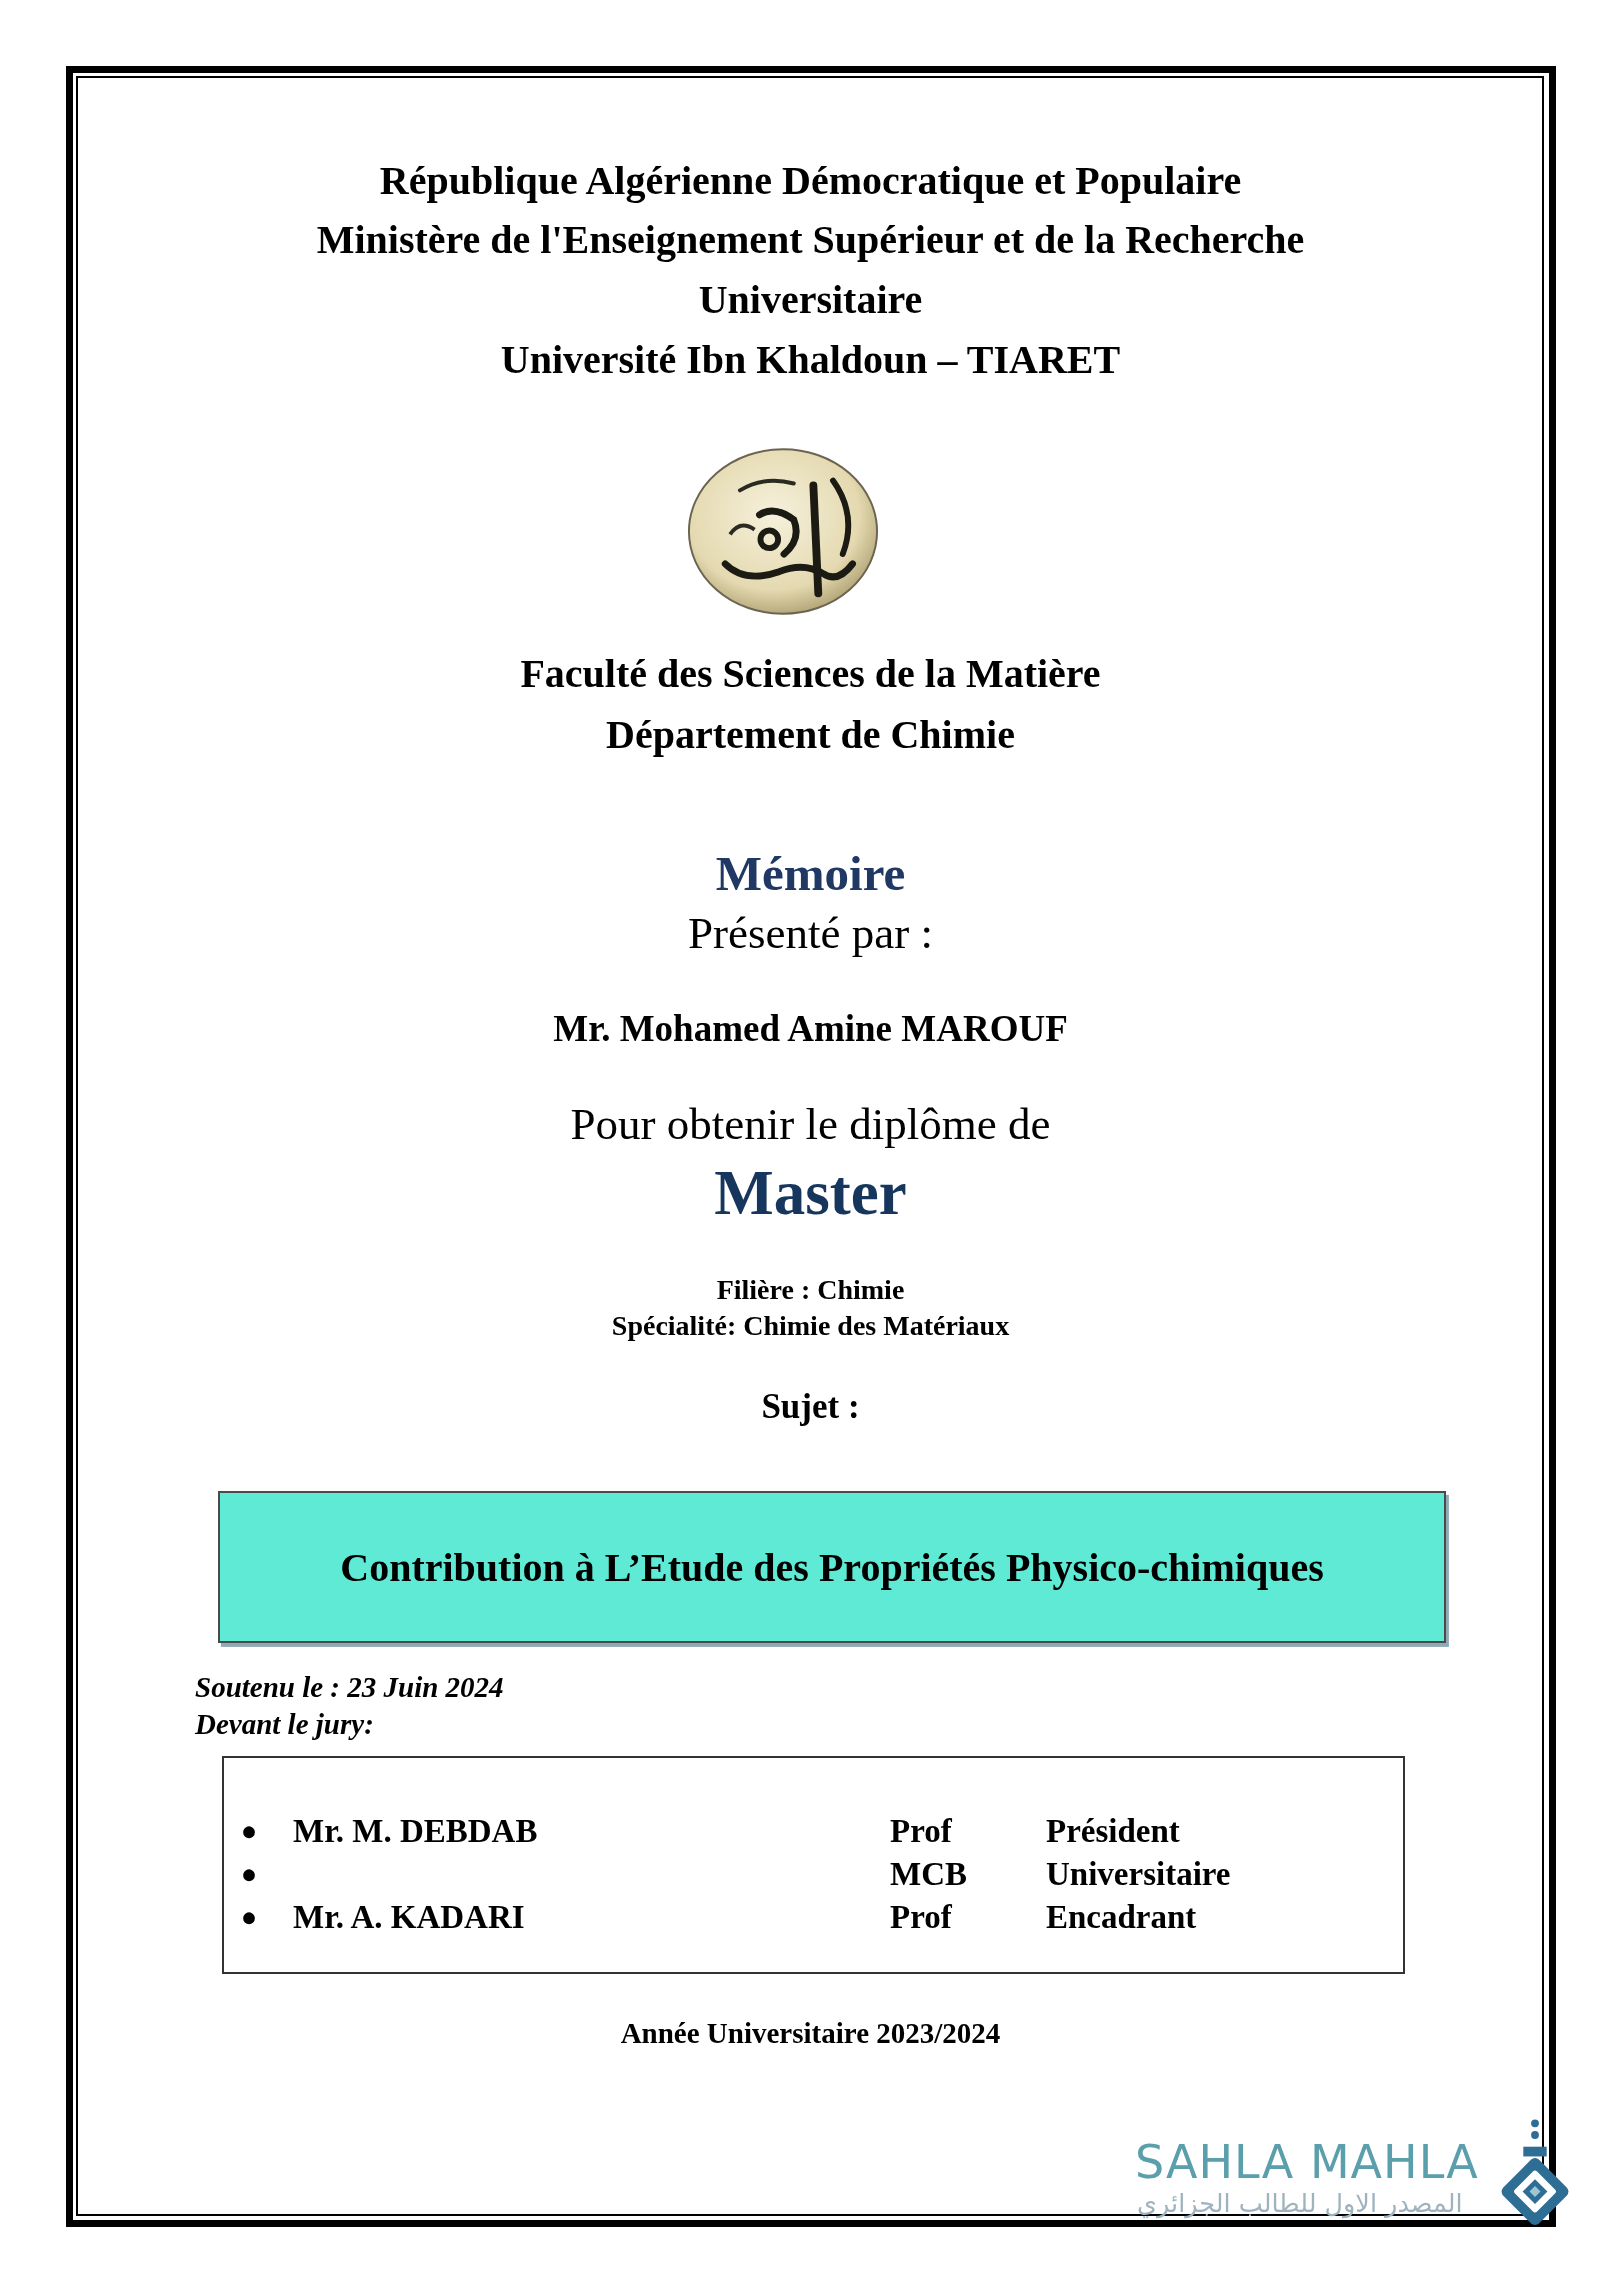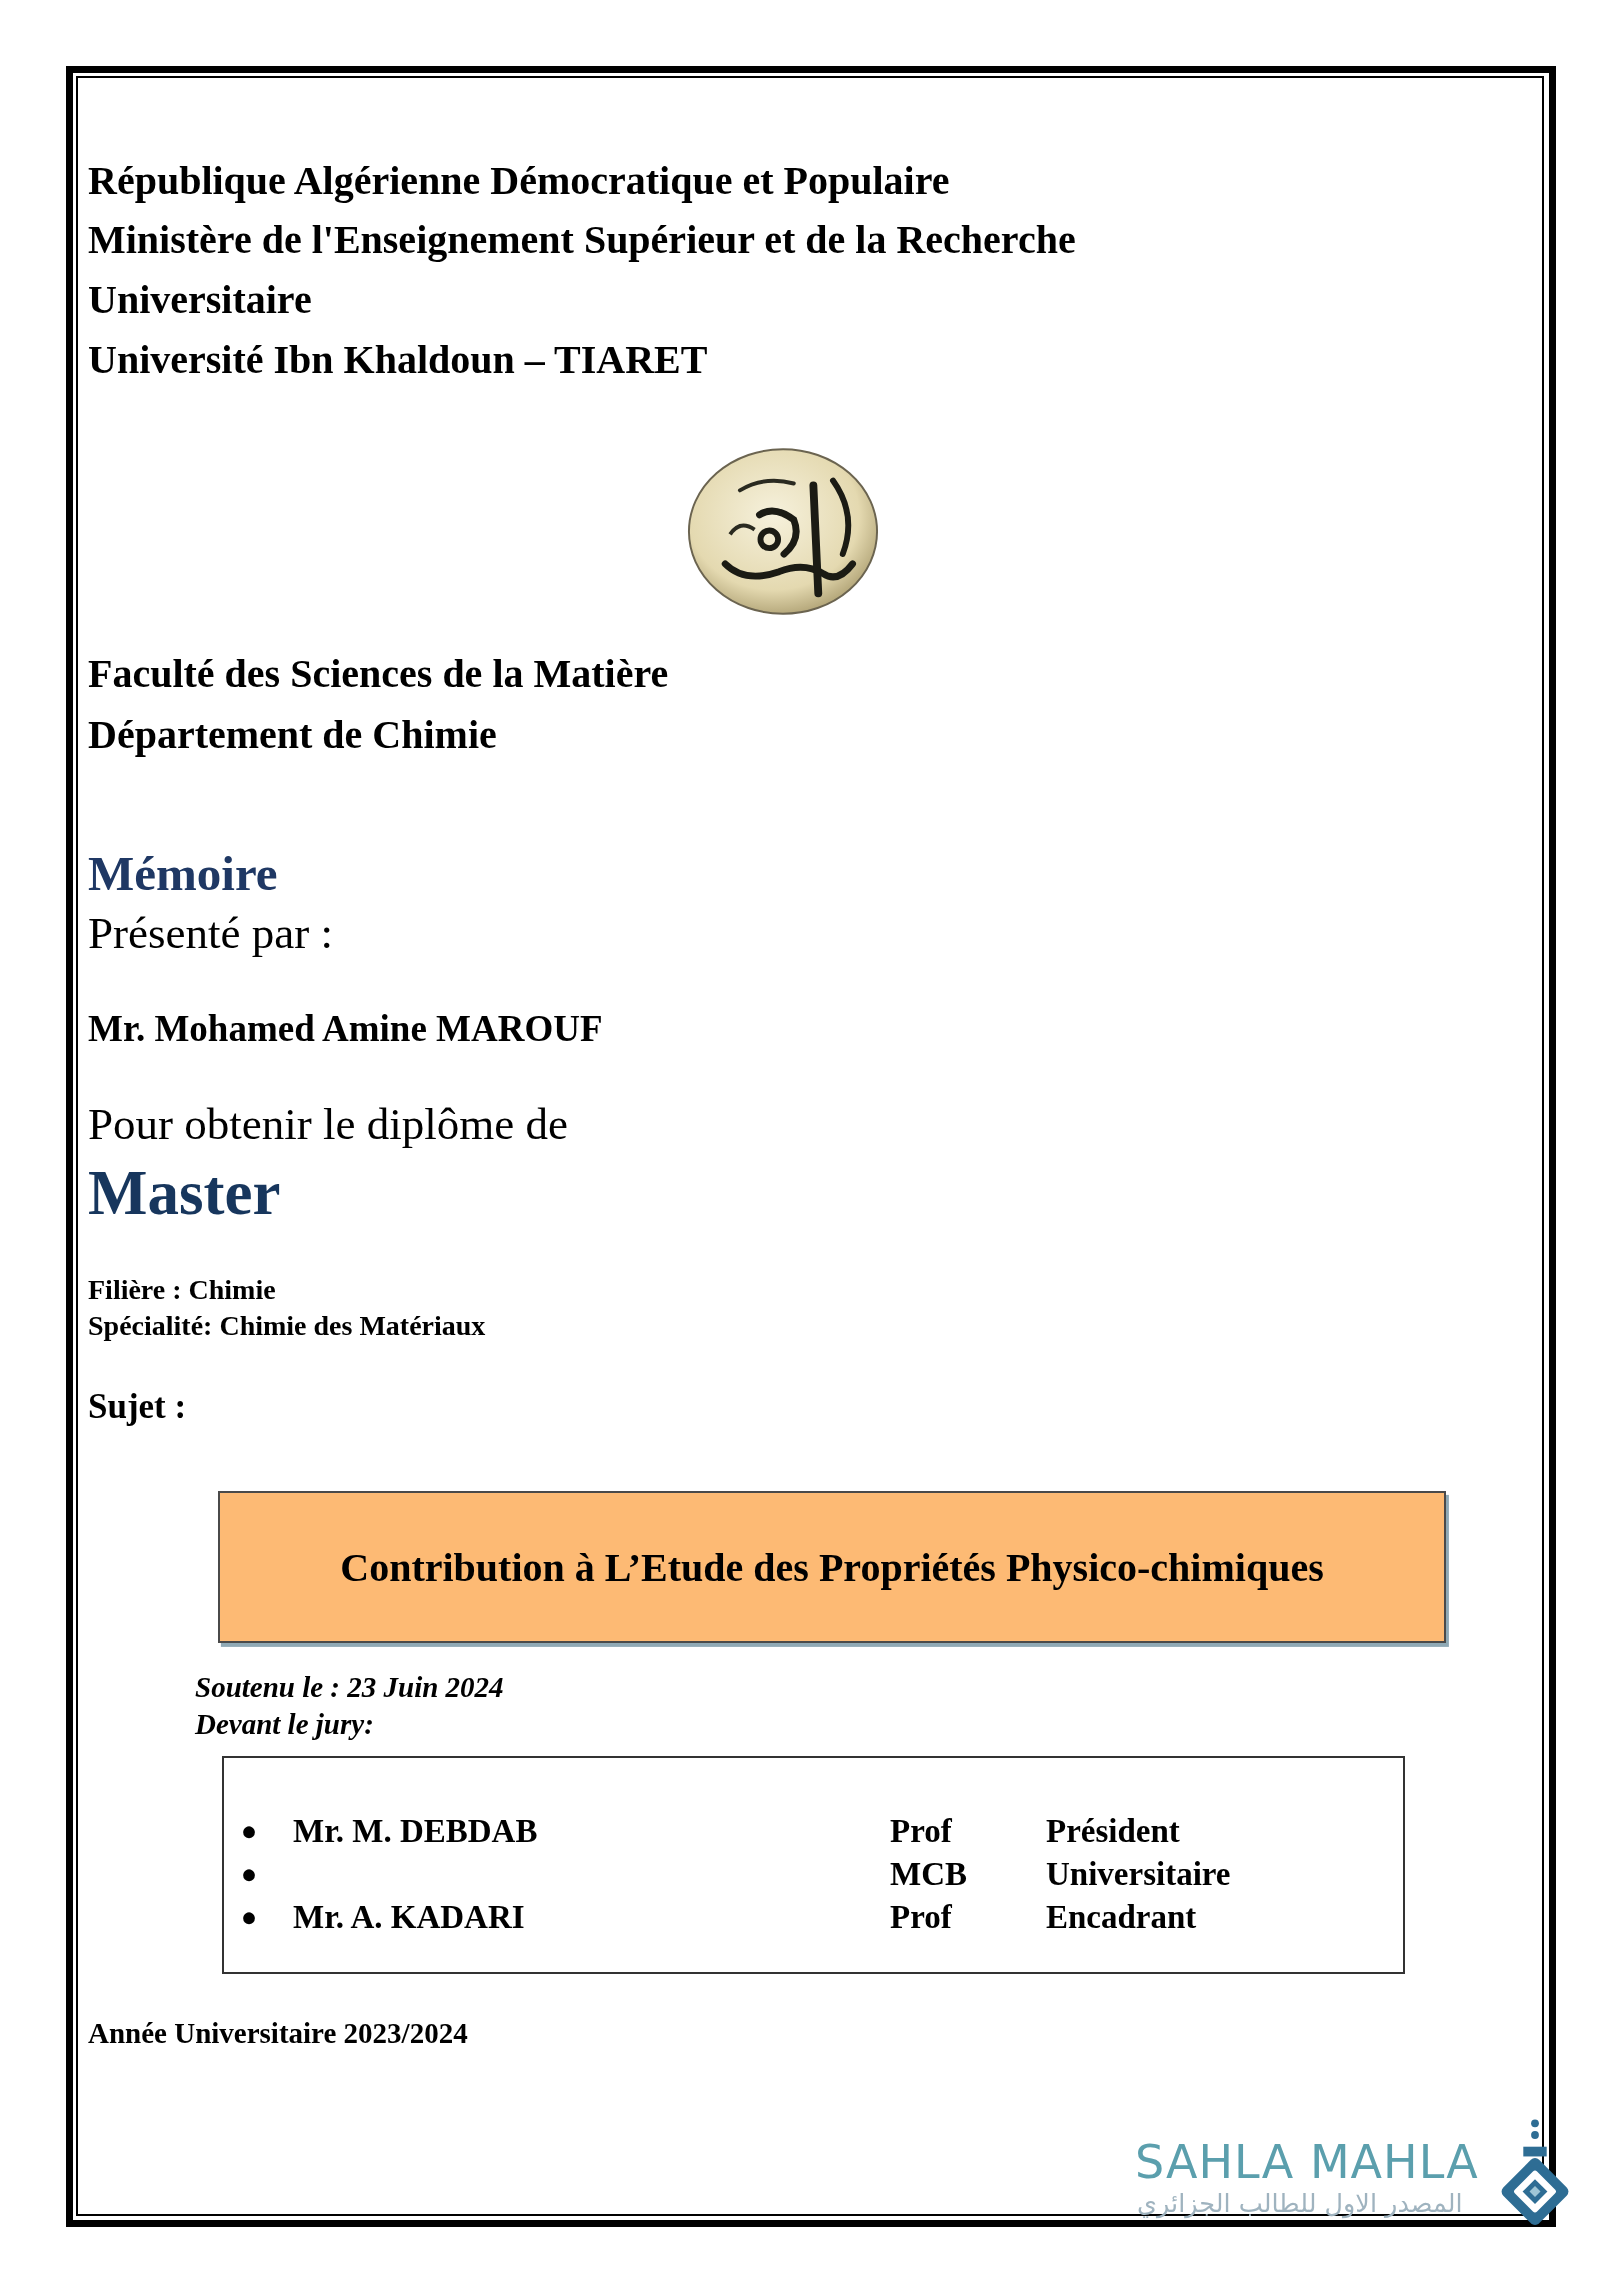--- a/index.html
+++ b/index.html
@@ -9,37 +9,37 @@
   }
   .frame-outer {
     position: absolute; left: 66px; top: 66px; width: 1490px; height: 2161px;
     box-sizing: border-box; border: 7.8px solid #000;
   }
   .frame-inner {
     position: absolute; left: 76px; top: 76px; width: 1468px; height: 2140px;
     box-sizing: border-box; border: 2px solid #000;
   }
   .center-line {
-    position: absolute; left: 88px; width: 1445px; text-align: left;
+    position: absolute; left: 88px; width: 1445px; text-align: center;
     font-weight: bold; white-space: nowrap;
   }
   .hdr { font-size: 40px; }
   .logo {
     position: absolute; left: 686px; top: 446px; width: 194px; height: 171px;
   }
   .memoire { font-size: 49px; color: #1f3864; }
   .presente { font-size: 45px; font-weight: normal; }
   .author { font-size: 37px; }
   .obtenir { font-size: 45px; font-weight: normal; }
   .master { font-size: 63px; color: #17365d; }
   .filiere { font-size: 28px; }
   .sujet { font-size: 35px; }
   .subject-box {
     position: absolute; left: 218px; top: 1491px; width: 1228px; height: 152px;
-    box-sizing: border-box; background: #fdba74; border: 2.9px solid #4a4a4a;
+    box-sizing: border-box; background: #5eead4; border: 2.9px solid #4a4a4a;
     box-shadow: 2.9px 3.9px 0 #8fa9b5;
     display: flex; flex-direction: column; justify-content: center; align-items: center;
     font-weight: bold; font-size: 40px; line-height: 61px; text-align: center;
   }
   .subject-box sub { font-size: 25.5px; vertical-align: -2.9px; font-weight: bold; }
   .left-line {
     position: absolute; left: 195px; font-weight: bold; font-size: 29px; white-space: nowrap; font-style: italic;
   }
   .jury-box {
     position: absolute; left: 222px; top: 1756px; width: 1183px; height: 218px;

